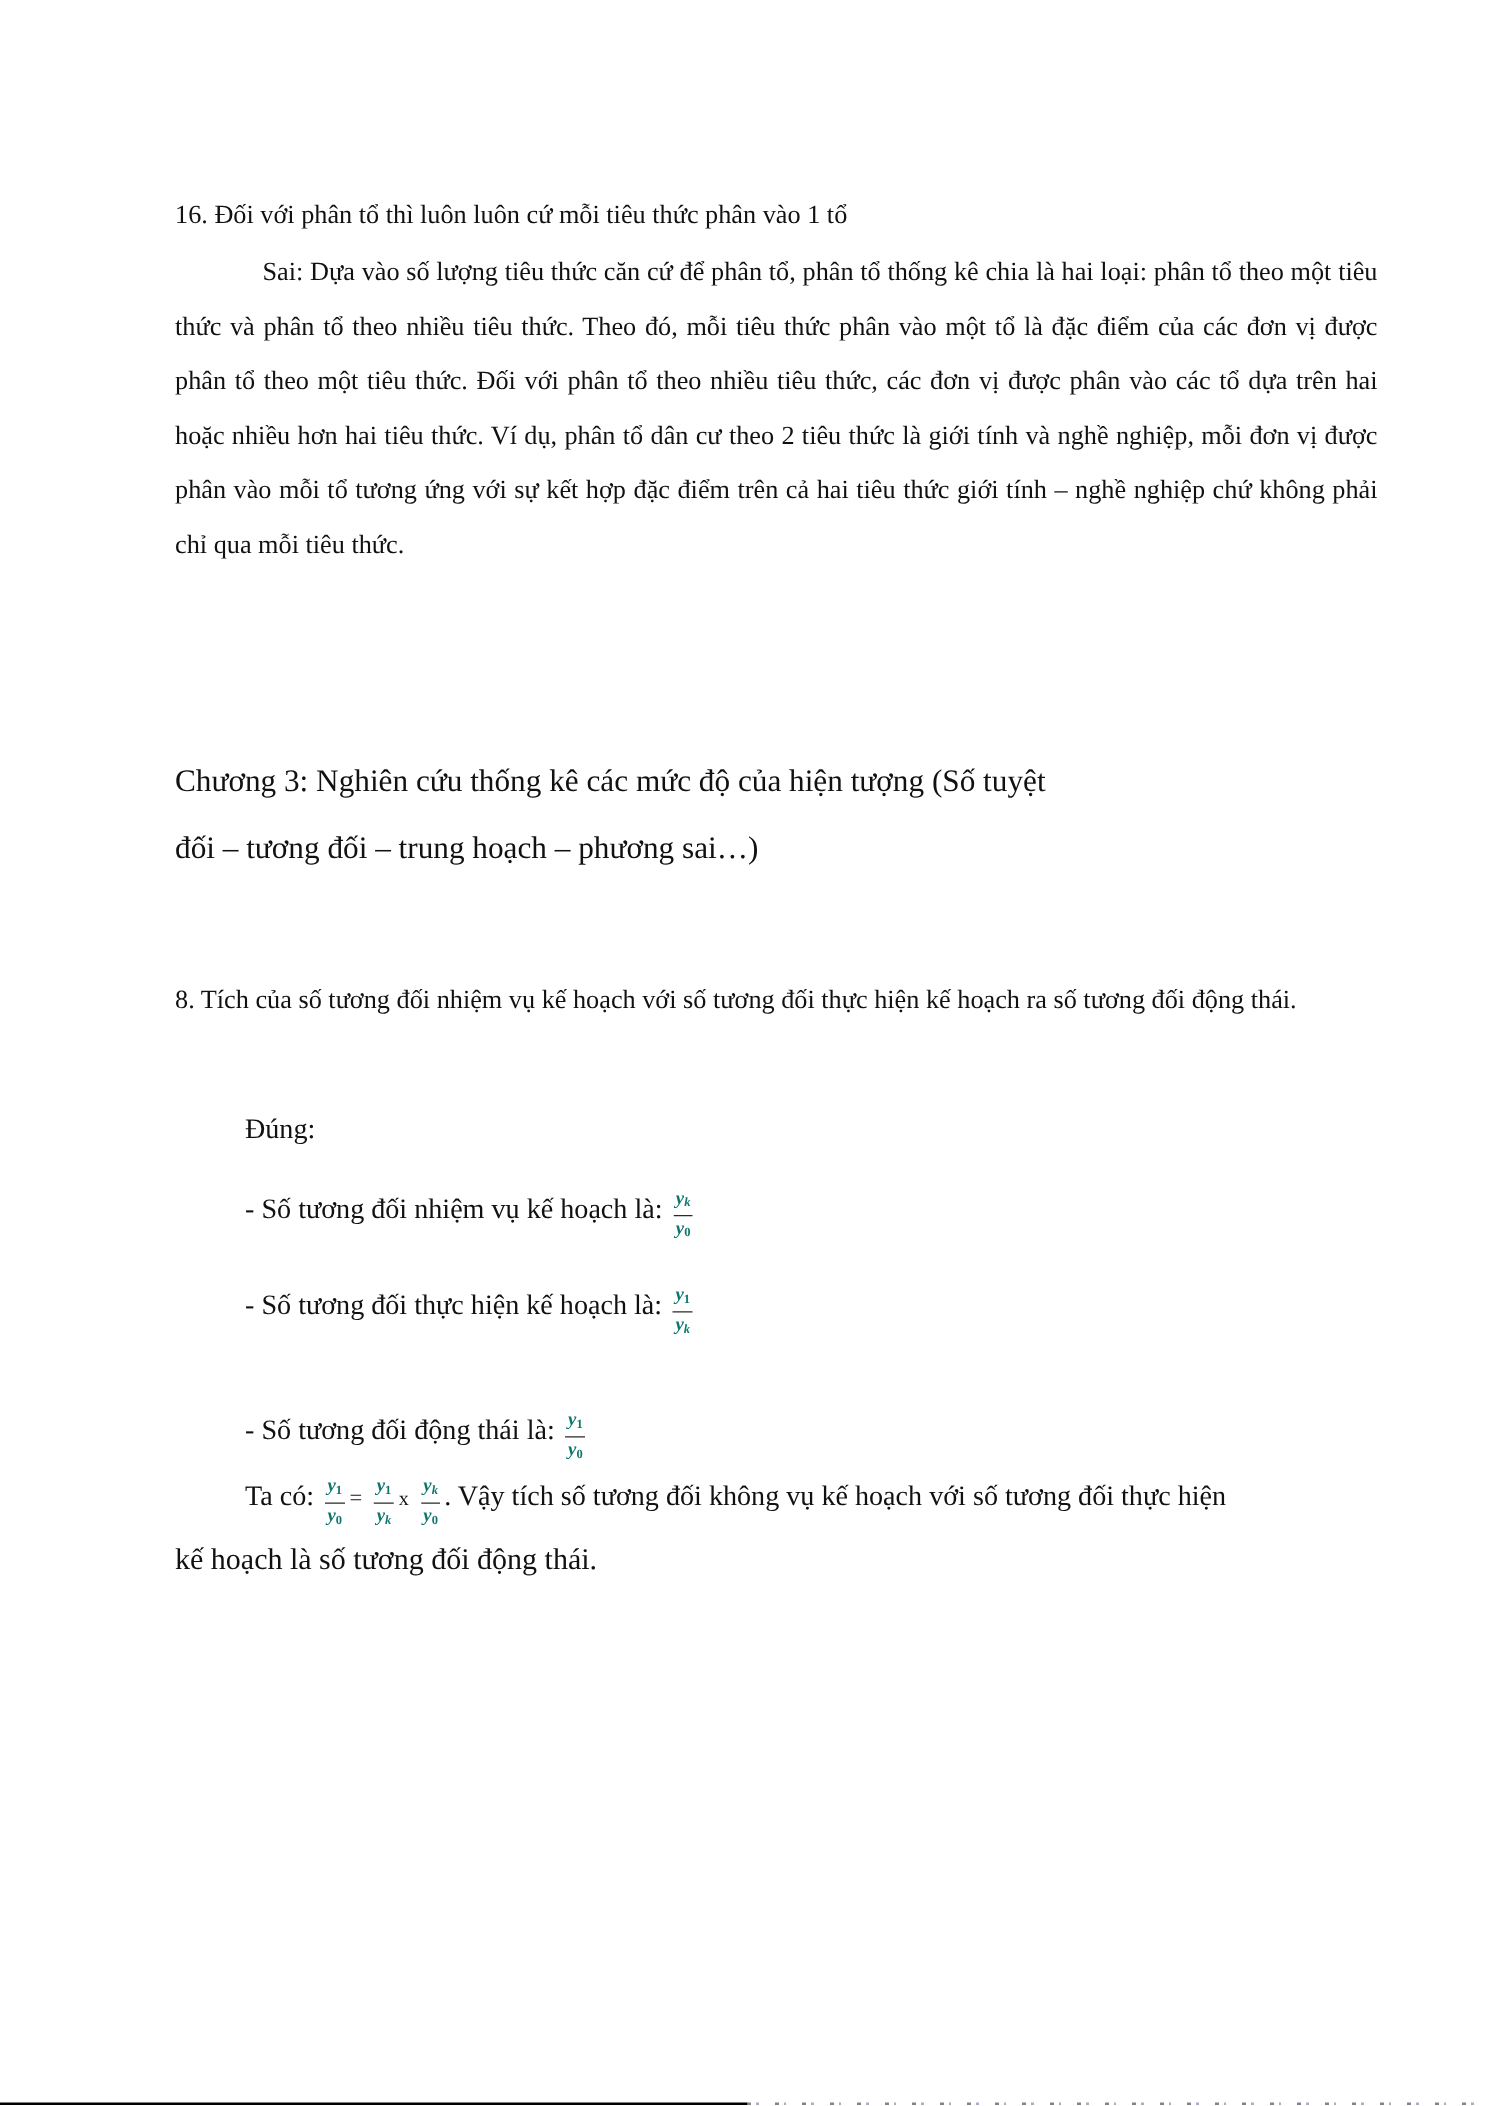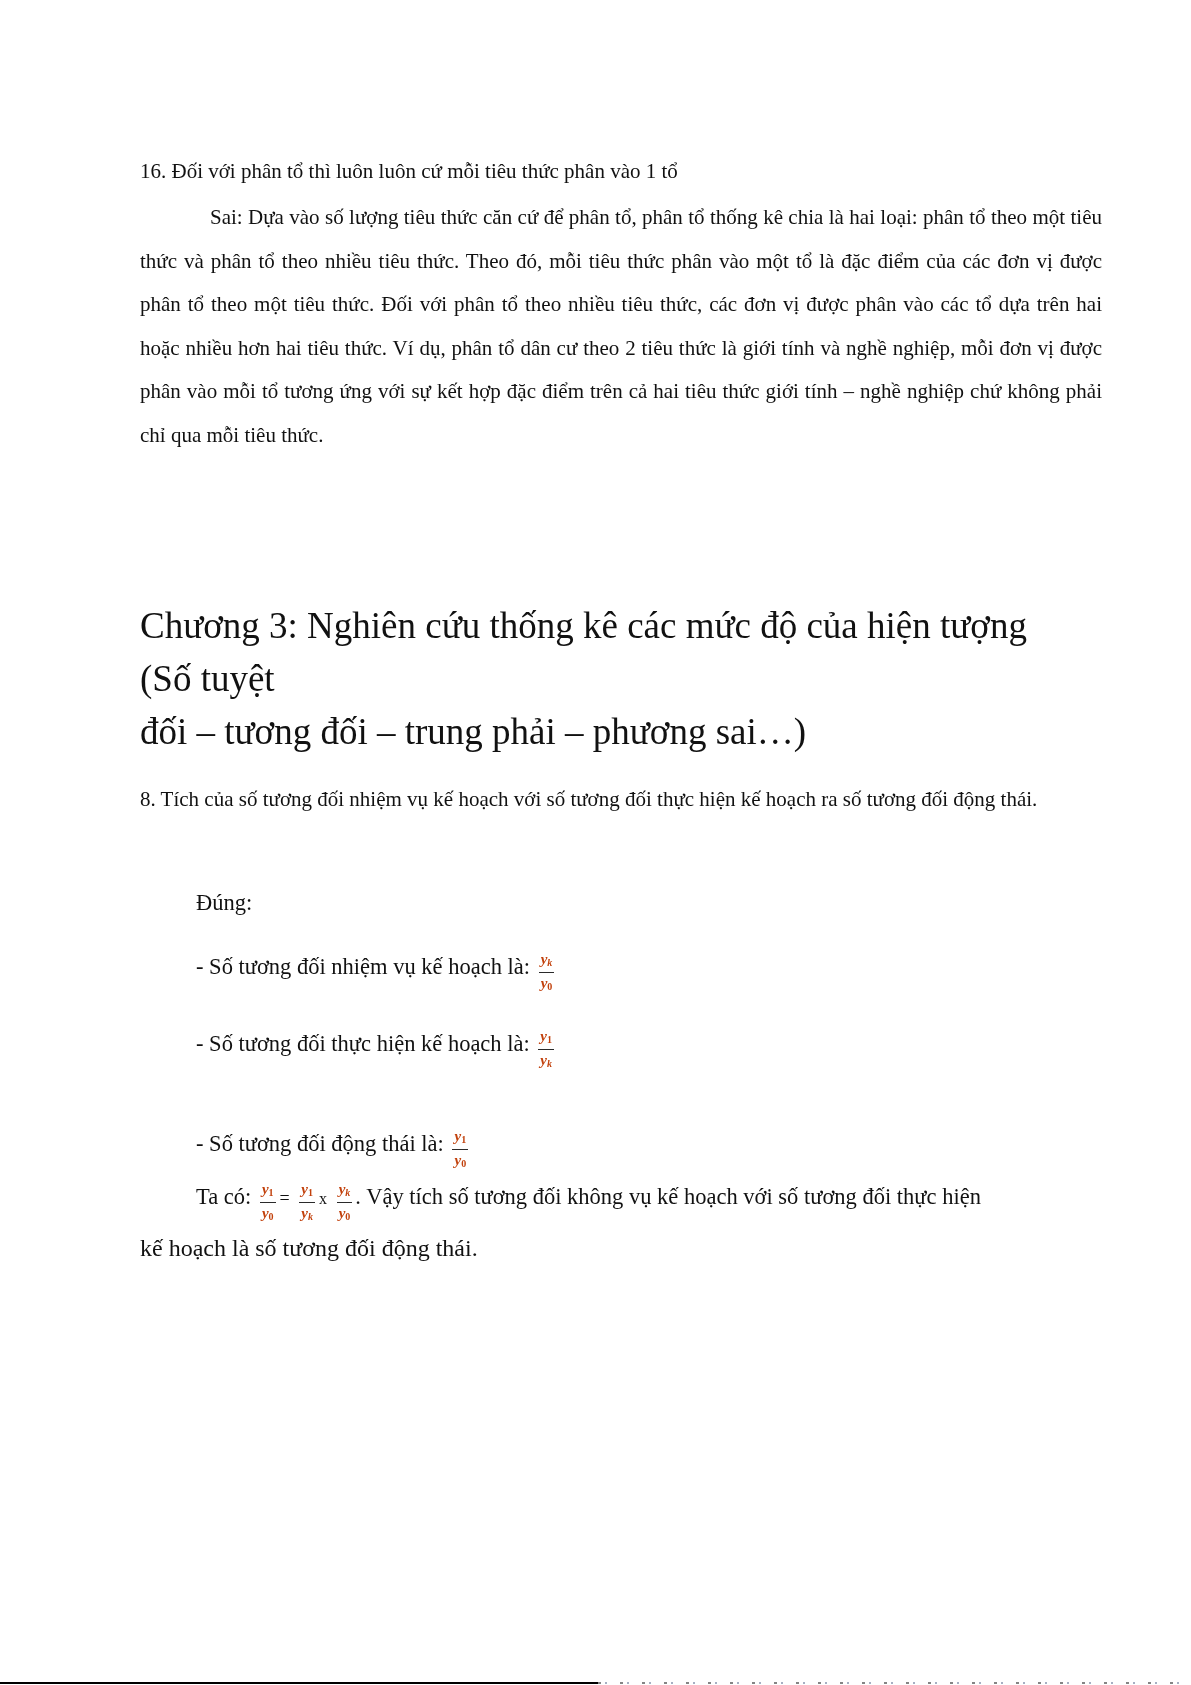--- a/index.html
+++ b/index.html
@@ -30,21 +30,21 @@
       text-align: justify;
     }
     .q16-title { top: 150px; }
     .q16-answer { top: 196px; }
     .q16-answer p { margin: 0; text-indent: 70px; }
     .chapter {
       position: absolute;
       left: 140px;
       top: 599px;
       width: 900px;
-      font-size: 37px;
+      font-size: 25px;
       line-height: 53px;
     }
     .q17-title { top: 778px; }
     .indent-line {
       position: absolute;
       left: 196px;
       font-size: 22.5px;
       line-height: 30px;
       white-space: nowrap;
     }
@@ -61,21 +61,21 @@
       line-height: 30px;
       white-space: nowrap;
     }
     .frac {
       display: inline-block;
       vertical-align: middle;
       text-align: center;
       font-family: "Liberation Serif", "DejaVu Serif", serif;
       font-style: italic;
       font-weight: bold;
-      color: #c2410c;
+      color: #0f766e;
       font-size: 15px;
       line-height: 15px;
       margin: 0 3px;
       position: relative;
       top: 4px;
     }
     .frac .num {
       display: block;
       border-bottom: 1.5px solid #2a2a2a;
       padding: 0 2px 2px 2px;
@@ -118,21 +118,21 @@
 <div class="page">
 
   <div class="text-block q16-title">16. Đối với phân tổ thì luôn luôn cứ mỗi tiêu thức phân vào 1 tổ</div>
 
   <div class="text-block q16-answer">
     <p>Sai: Dựa vào số lượng tiêu thức căn cứ để phân tổ, phân tổ thống kê chia là hai loại: phân tổ theo một tiêu thức và phân tổ theo nhiều tiêu thức. Theo đó, mỗi tiêu thức phân vào một tổ là đặc điểm của các đơn vị được phân tổ theo một tiêu thức. Đối với phân tổ theo nhiều tiêu thức, các đơn vị được phân vào các tổ dựa trên hai hoặc nhiều hơn hai tiêu thức. Ví dụ, phân tổ dân cư theo 2 tiêu thức là giới tính và nghề nghiệp, mỗi đơn vị được phân vào mỗi tổ tương ứng với sự kết hợp đặc điểm trên cả hai tiêu thức giới tính – nghề nghiệp chứ không phải chỉ qua mỗi tiêu thức.</p>
   </div>
 
   <div class="chapter">
     <div>Chương 3: Nghiên cứu thống kê các mức độ của hiện tượng (Số tuyệt</div>
-    <div>đối – tương đối – trung phải – phương sai…)</div>
+    <div>đối – tương đối – trung hoạch – phương sai…)</div>
   </div>
 
   <div class="text-block q17-title">8. Tích của số tương đối nhiệm vụ kế hoạch với số tương đối thực hiện kế hoạch ra số tương đối động thái.</div>
 
   <div class="indent-line ans-label">Đúng:</div>
 
   <div class="indent-line item-1">
     <span>- Số tương đối nhiệm vụ kế hoạch là:</span>
     <span class="frac">
       <span class="num"><span>y</span><sub class="k">k</sub></span>

